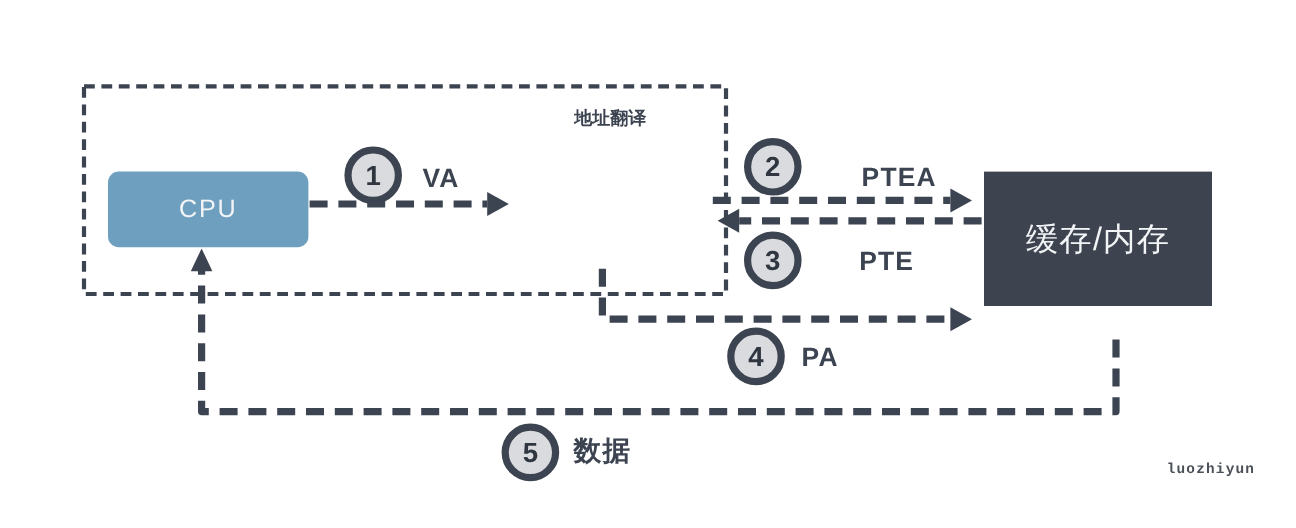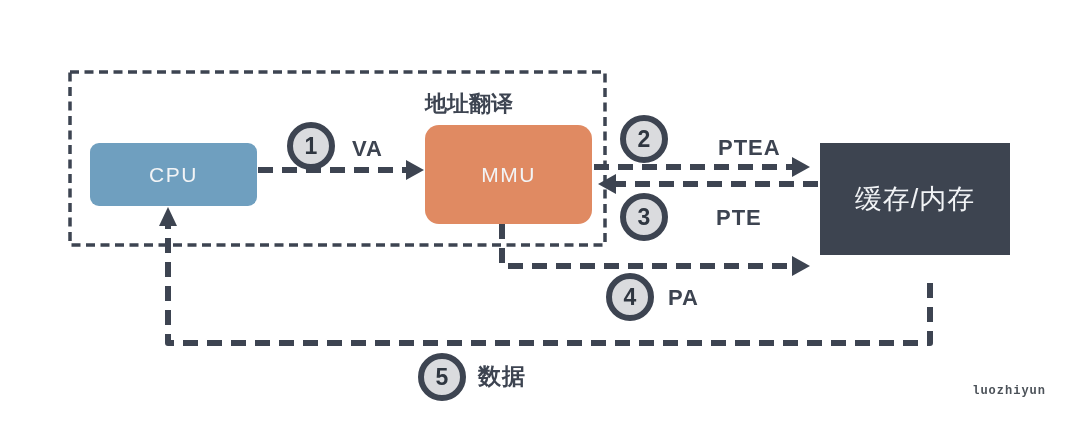--- a/index.html
+++ b/index.html
@@ -12,22 +12,22 @@
   .outer-border{fill:none;stroke:#3d4451;stroke-width:3.5;stroke-dasharray:9 5.5;}
   .head{fill:#3d4451;stroke:none;}
   .box{
     position:absolute;display:flex;align-items:center;justify-content:center;
     color:#f2f4f6;font-weight:normal;
   }
   .box-cpu{left:90px;top:143px;width:167px;height:63px;background:#6f9fbf;border-radius:9px;font-size:21px;letter-spacing:1.5px;}
   .box-mmu{left:425px;top:125px;width:167px;height:99px;background:#e08a62;border-radius:14px;font-size:21px;letter-spacing:1.5px;}
   .box-mem{left:820px;top:143px;width:190px;height:112px;background:#3d4450;font-size:27px;letter-spacing:1px;}
   .group-label{
-    position:absolute;left:425px;top:89px;width:167px;text-align:left;
-    font-size:22px;font-weight:bold;color:#3d4451;
+    position:absolute;left:425px;top:89px;width:167px;text-align:center;
+    font-size:15px;font-weight:bold;color:#3d4451;
   }
   .badge{
     position:absolute;width:36px;height:36px;border:6px solid #3d4451;border-radius:50%;
     background:#dadbde;display:flex;align-items:center;justify-content:center;
     font-size:23px;font-weight:bold;color:#2f3640;
   }
   .badge-1{left:287px;top:122px;}
   .badge-2{left:620px;top:115px;}
   .badge-3{left:620px;top:193px;}
   .badge-4{left:606px;top:273px;}
@@ -70,23 +70,20 @@
     <path class="wire" d="M930 283 L930 343 L168 343 L168 224"></path>
     <polygon class="head" points="159,226 168,207 177,226"></polygon>
   </svg>
 
   <div class="group-label">地址翻译</div>
 
   <div class="box box-cpu">
     <span>CPU</span>
   </div>
 
-  <div class="box box-mmu">
-    <span>MMU</span>
-  </div>
 
   <div class="box box-mem">
     <span>缓存/内存</span>
   </div>
 
   <div class="badge badge-1">
     <span>1</span>
   </div>
   <div class="wire-label lbl-va">VA</div>
 

